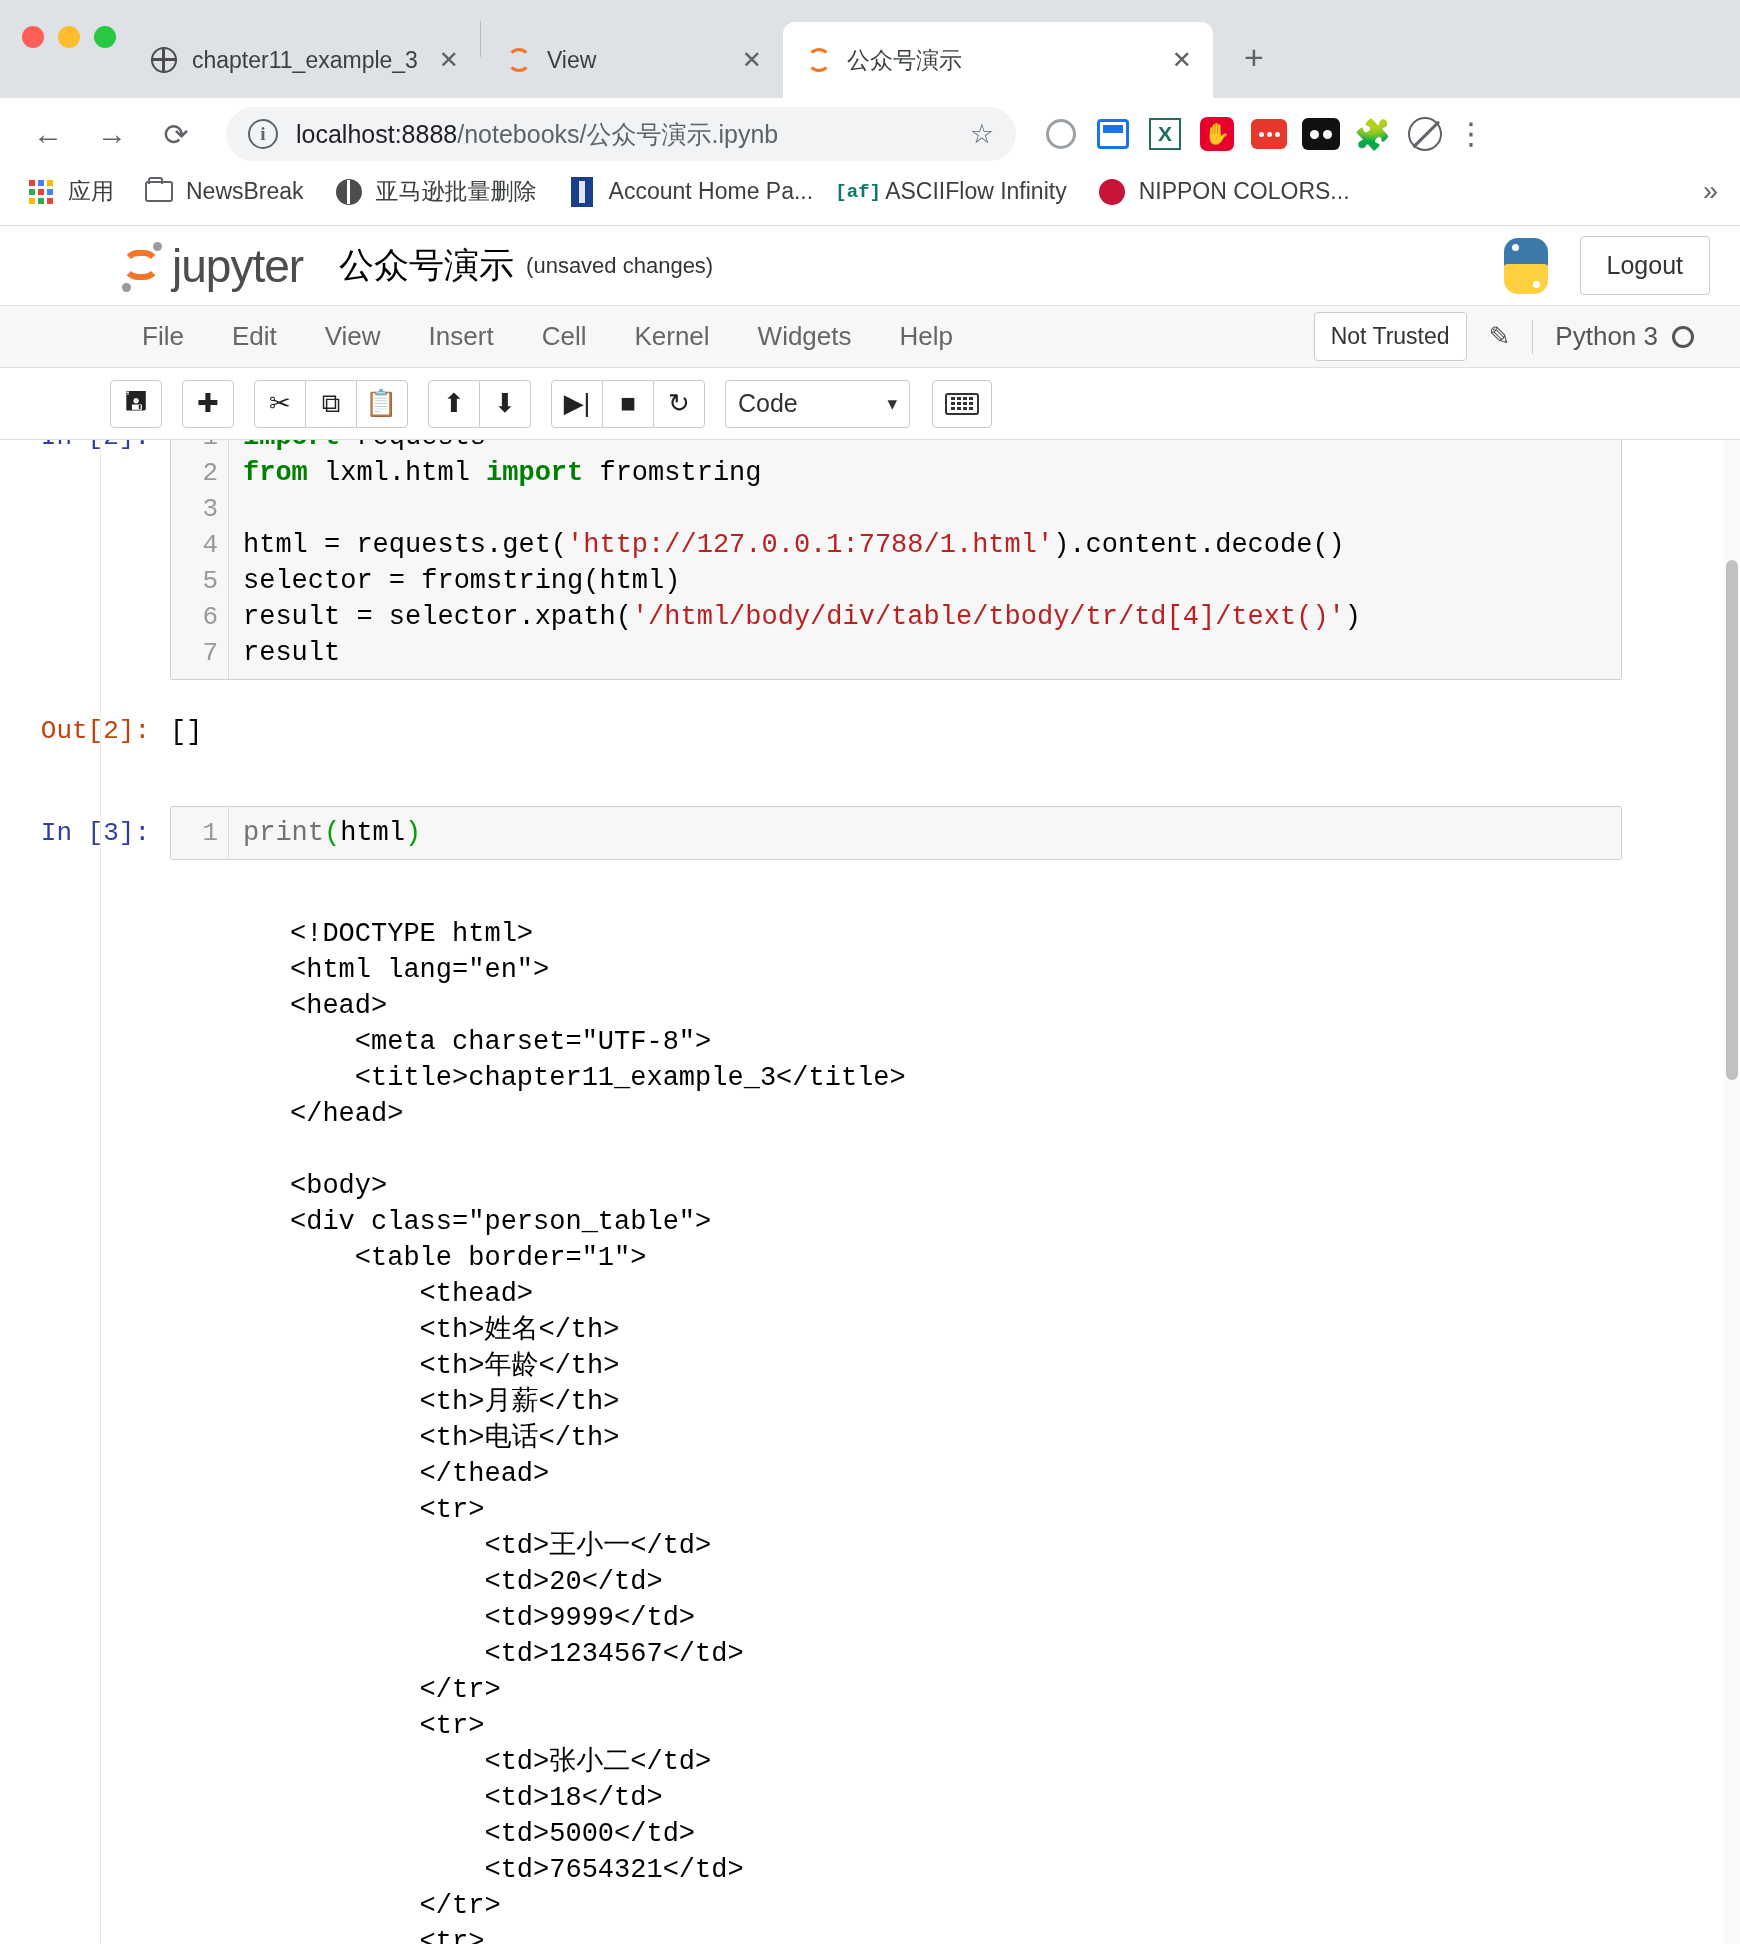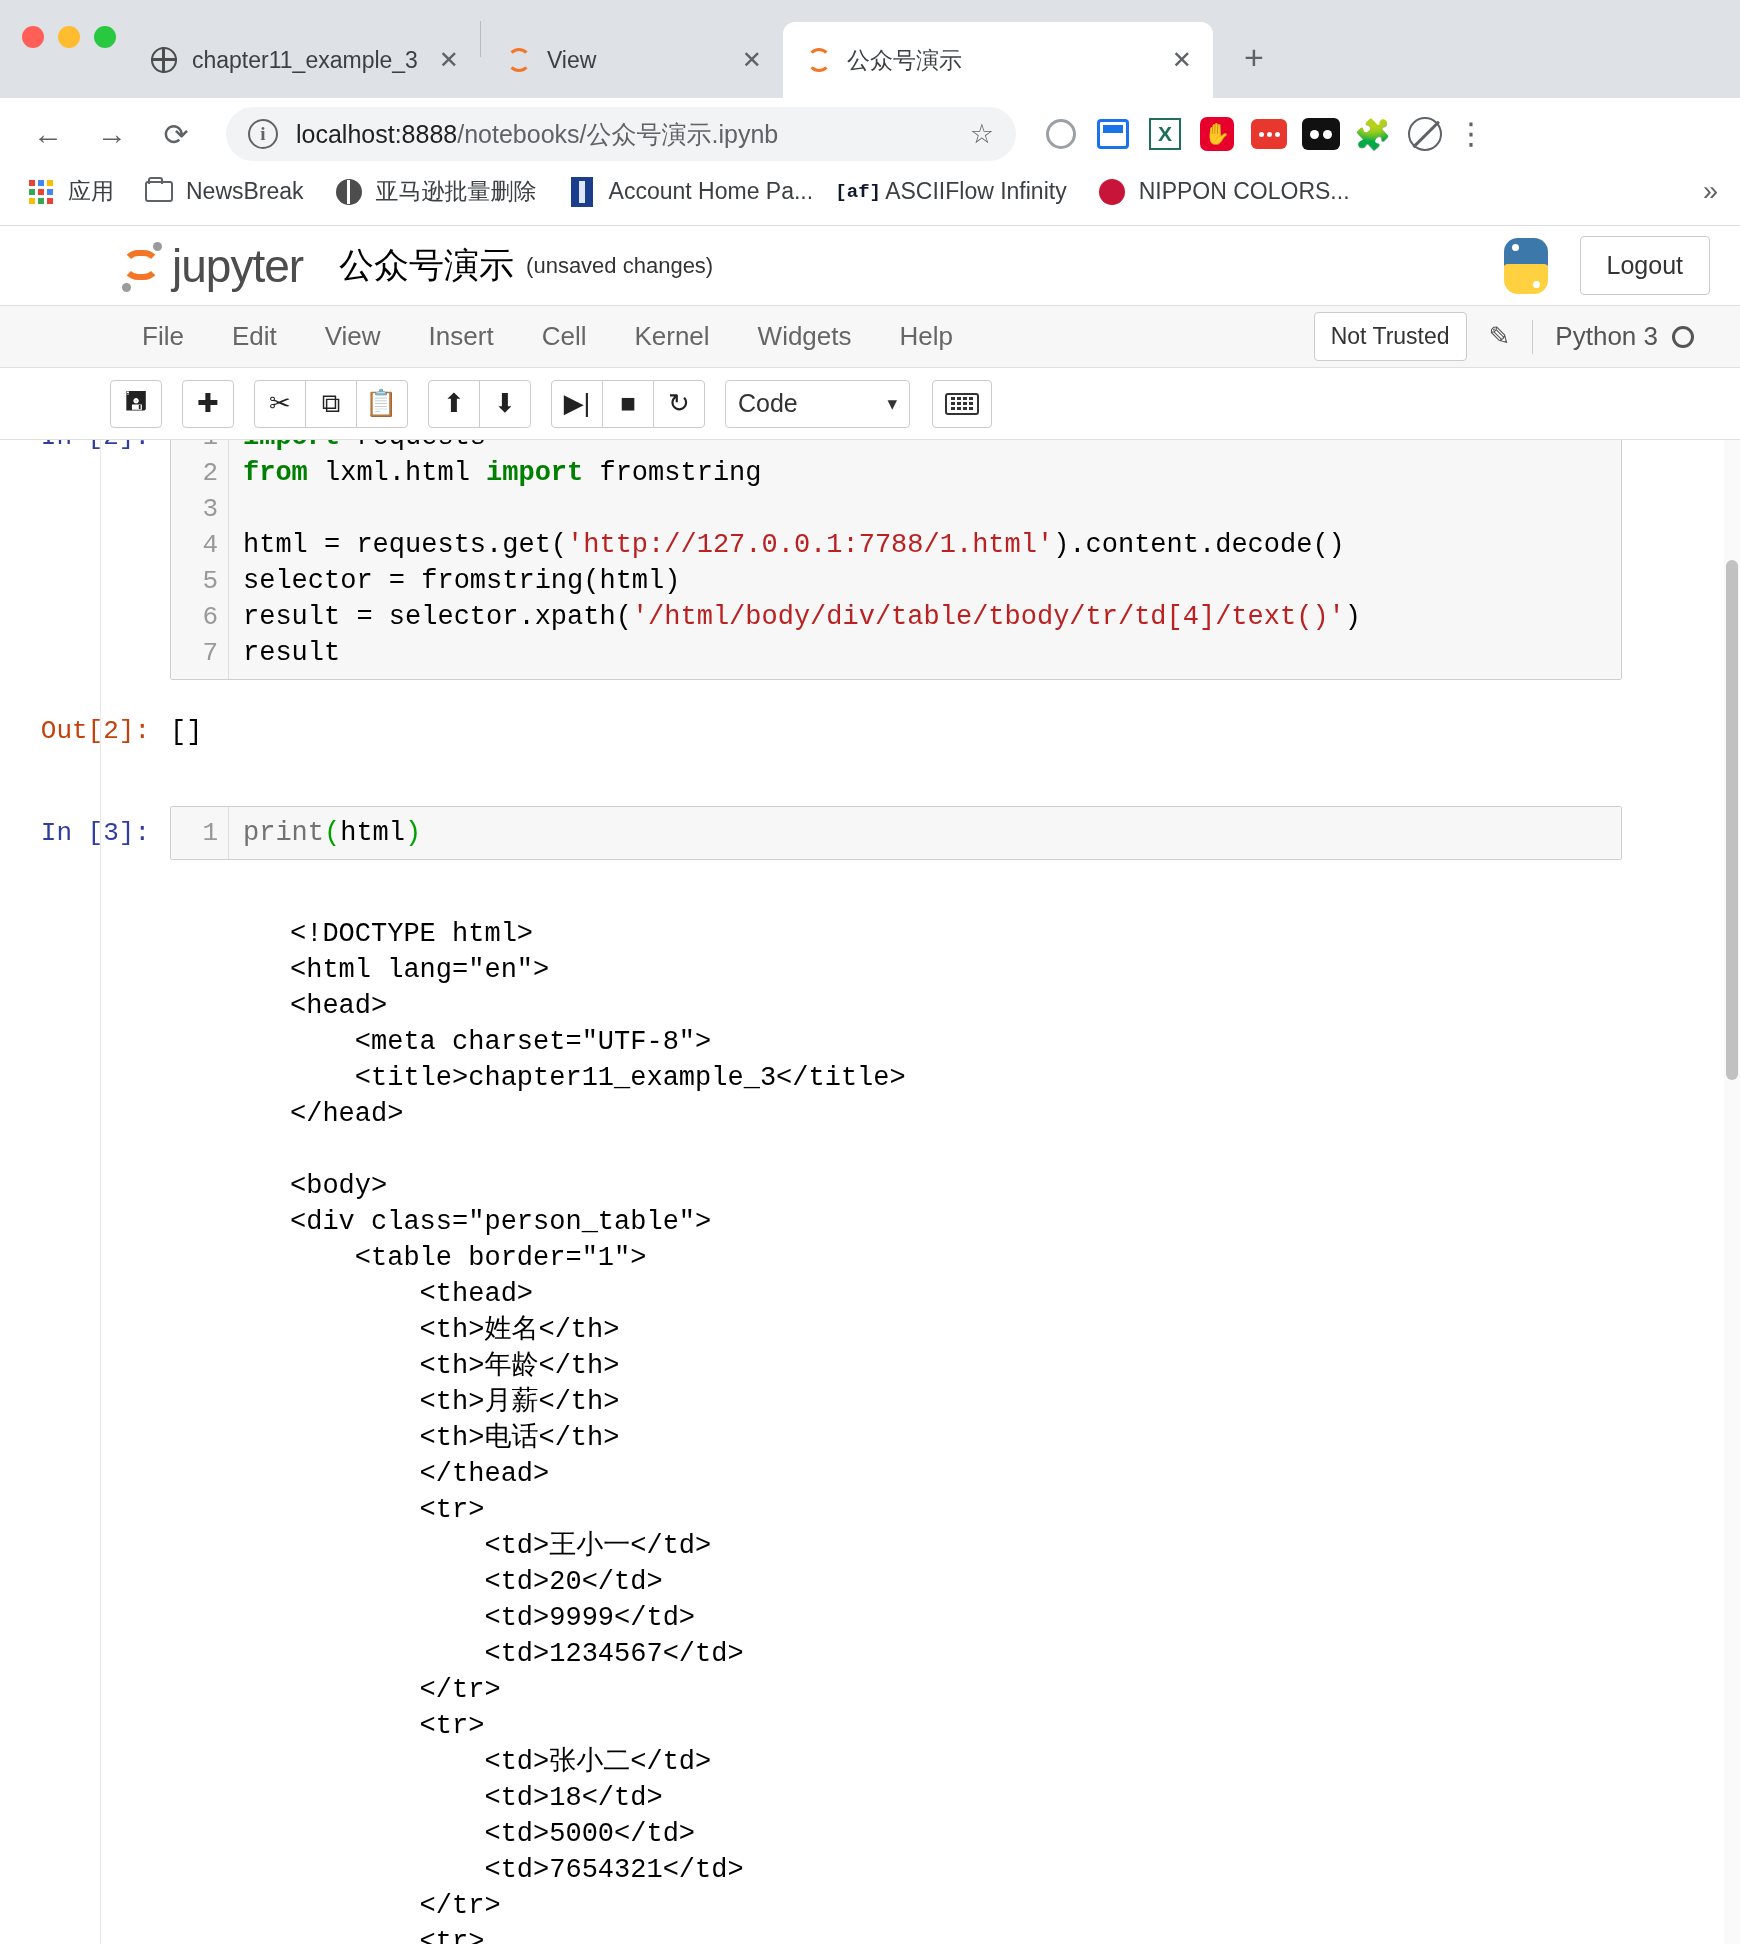--- a/index.html
+++ b/index.html
@@ -154,21 +154,21 @@
                 display: flex; align-items: center; justify-content: center; }
   .apps-grid { display:grid; grid-template-columns: repeat(3, 6px); grid-template-rows: repeat(3,6px);
                gap:3px; }
   .apps-grid i { width:6px; height:6px; display:block; }
   .folder { width:28px; height:21px; border:2.5px solid #5f6368; border-radius:3px; position:relative; background:#fff;}
   .folder:before{content:"";position:absolute;left:1px;top:-6px;width:11px;height:5px;border:2.5px solid #5f6368;border-bottom:none;border-radius:3px 3px 0 0;}
   .bm-globe { width:26px;height:26px;border-radius:50%;background:#4d4d4d;position:relative;}
   .bm-globe:after{content:"";position:absolute;left:11px;top:1px;width:3px;height:24px;background:#fff;}
   .bm-tower { width:22px;height:30px;background:#1a3e8c; display:flex;align-items:center;justify-content:center;}
   .bm-tower i { width:6px;height:22px;background:#dfe6f5;display:block;}
-  .bm-af { color:#0f172a; font-size:19px; font-weight:bold; font-family:"Liberation Mono", monospace;}
+  .bm-af { color:#0f766e; font-size:19px; font-weight:bold; font-family:"Liberation Mono", monospace;}
   .bm-nippon { width:26px; height:26px; border-radius:50%; background:#c9143a; }
   .bm-chevron { margin-left:auto; font-size:27px; color:#5f6368; }
 
   
   .jupyter { background: #ffffff; }
 
   .jp-header {
     height: 80px;
     display: flex; align-items: center;
     padding: 0 30px 0 118px;

